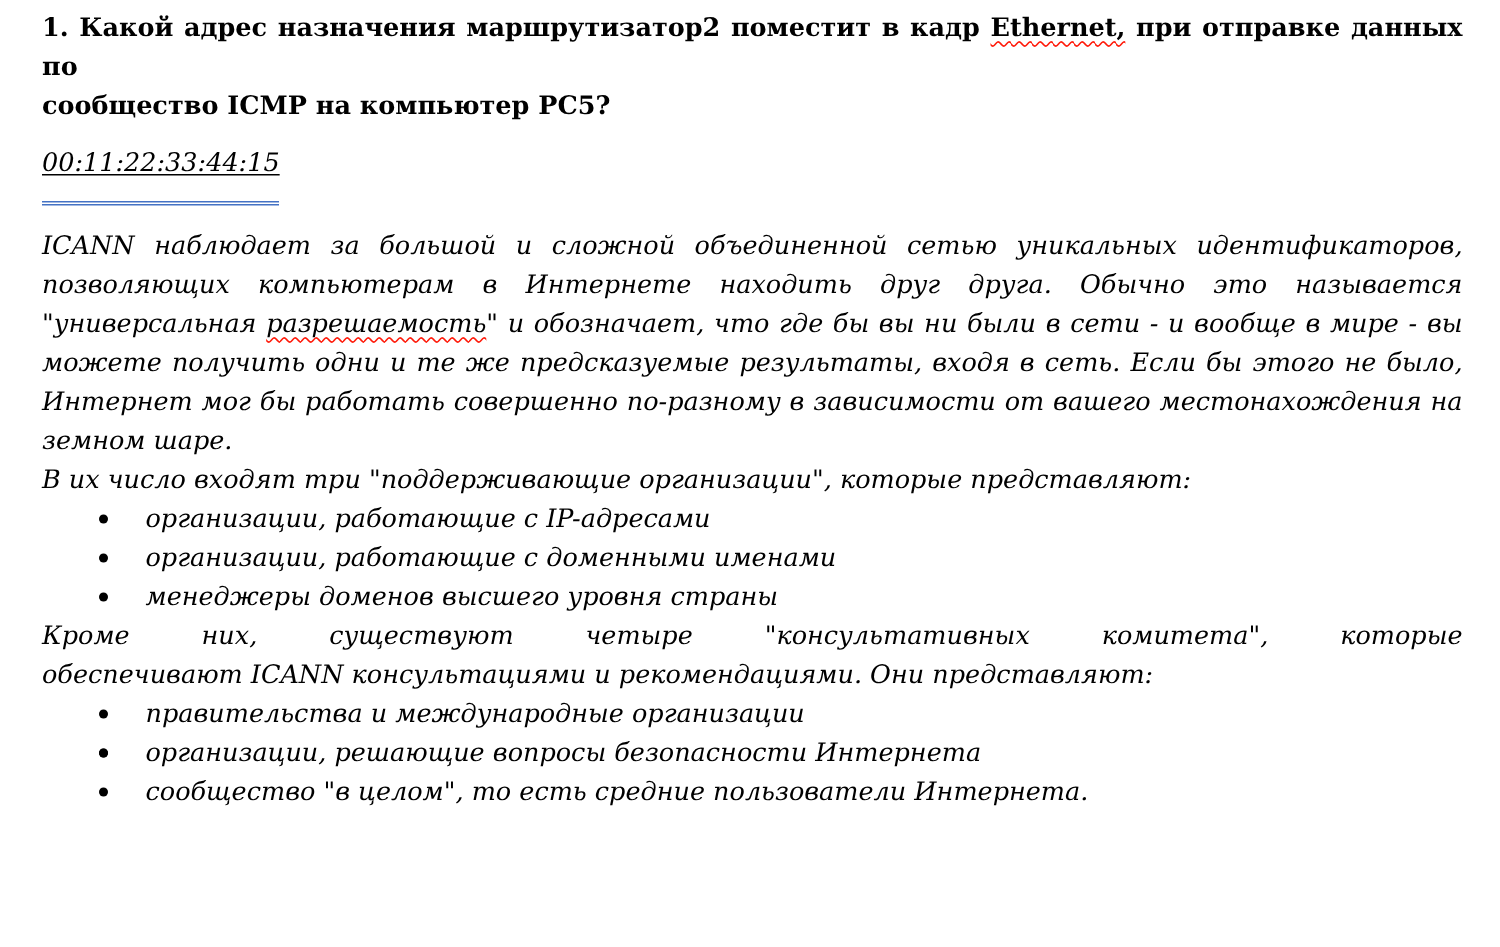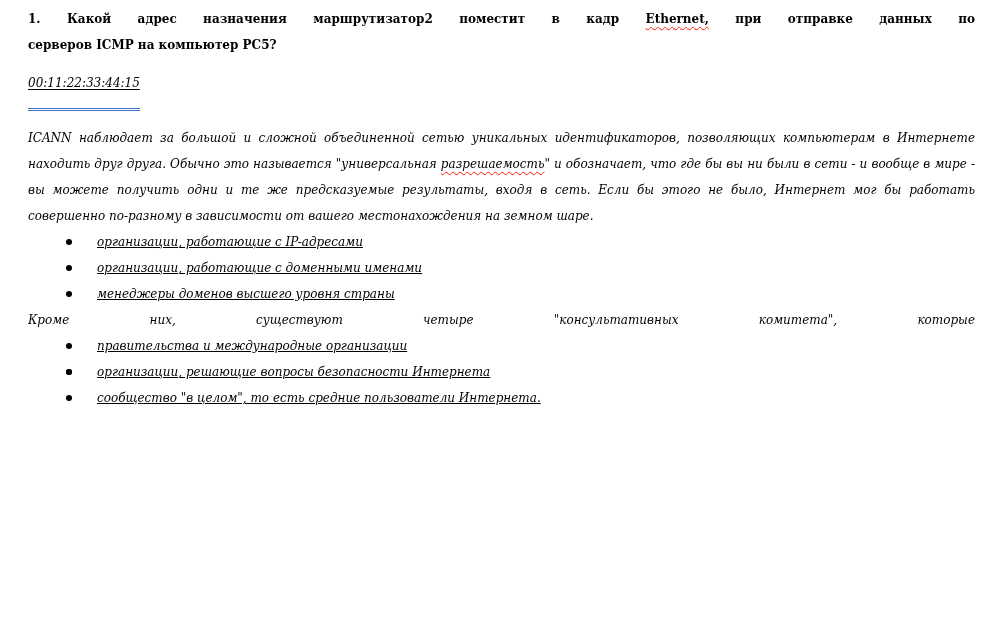--- a/index.html
+++ b/index.html
@@ -6,21 +6,21 @@
     --spell-red: #ff1a0a;
     --grammar-blue: #4472c4;
   }
   html,body{margin:0;padding:0;background:#ffffff;}
   body{width:1000px;height:631px;overflow:hidden;}
   .page{
     box-sizing:border-box;
     width:1000px;height:515px;
     padding:6px 25px 0 28px;
     font-family:"DejaVu Serif","Liberation Serif",serif;
-    font-size:12px;
+    font-size:17px;
     line-height:26px;
     color:#000;
     background:#fff;
   }
   p{margin:0;}
   .bold{font-weight:700;}
   .it{font-style:italic;}
   .justify{text-align:justify;}
   .jboth{text-align:justify;text-align-last:justify;}
   .spell-error{
@@ -39,51 +39,52 @@
     display:inline-block;
     line-height:21px;
     padding-bottom:14px;
     border-bottom:3px double var(--grammar-blue);
   }
   ul.doc-list{margin:0;padding:0;list-style:none;}
   ul.doc-list li{
     position:relative;
     padding-left:69px;
     font-style:italic;
-    text-decoration:underline;
   }
   .li-dot{
     position:absolute;
     left:38px;top:10px;
     width:6px;height:6px;
     border-radius:50%;
     background:#000;
   }
 </style>
 </head>
 <body>
 
 <div class="page">
 
   <section>
     <p class="bold jboth"><span>1. Какой адрес назначения маршрутизатор2 поместит в кадр </span><span class="spell-error">Ethernet,</span><span> при отправке данных по</span></p>
-    <p class="bold">серверов ICMP на компьютер PC5?</p>
+    <p class="bold">сообщество ICMP на компьютер PC5?</p>
     <p class="answer-para"><span class="mac-answer">00:11:22:33:44:15</span></p>
   </section>
 
   <section>
     <p class="it justify"><span>ICANN наблюдает за большой и сложной объединенной сетью уникальных идентификаторов, позволяющих компьютерам в Интернете находить друг друга. Обычно это называется "универсальная </span><span class="spell-error">разрешаемость</span><span>" и обозначает, что где бы вы ни были в сети - и вообще в мире - вы можете получить одни и те же предсказуемые результаты, входя в сеть. Если бы этого не было, Интернет мог бы работать совершенно по-разному в зависимости от вашего местонахождения на земном шаре.</span></p>
+    <p class="it">В их число входят три "поддерживающие организации", которые представляют:</p>
 
     <ul class="doc-list">
       <li><span class="li-dot"></span><span>организации, работающие с IP-адресами</span></li>
       <li><span class="li-dot"></span><span>организации, работающие с доменными именами</span></li>
       <li><span class="li-dot"></span><span>менеджеры доменов высшего уровня страны</span></li>
     </ul>
 
     <p class="it jboth">Кроме них, существуют четыре "консультативных комитета", которые</p>
+    <p class="it">обеспечивают ICANN консультациями и рекомендациями. Они представляют:</p>
 
     <ul class="doc-list">
       <li><span class="li-dot"></span><span>правительства и международные организации</span></li>
       <li><span class="li-dot"></span></li>
       <li><span class="li-dot"></span><span>организации, решающие вопросы безопасности Интернета</span></li>
       <li><span class="li-dot"></span><span>сообщество "в целом", то есть средние пользователи Интернета.</span></li>
     </ul>
   </section>
 
 

